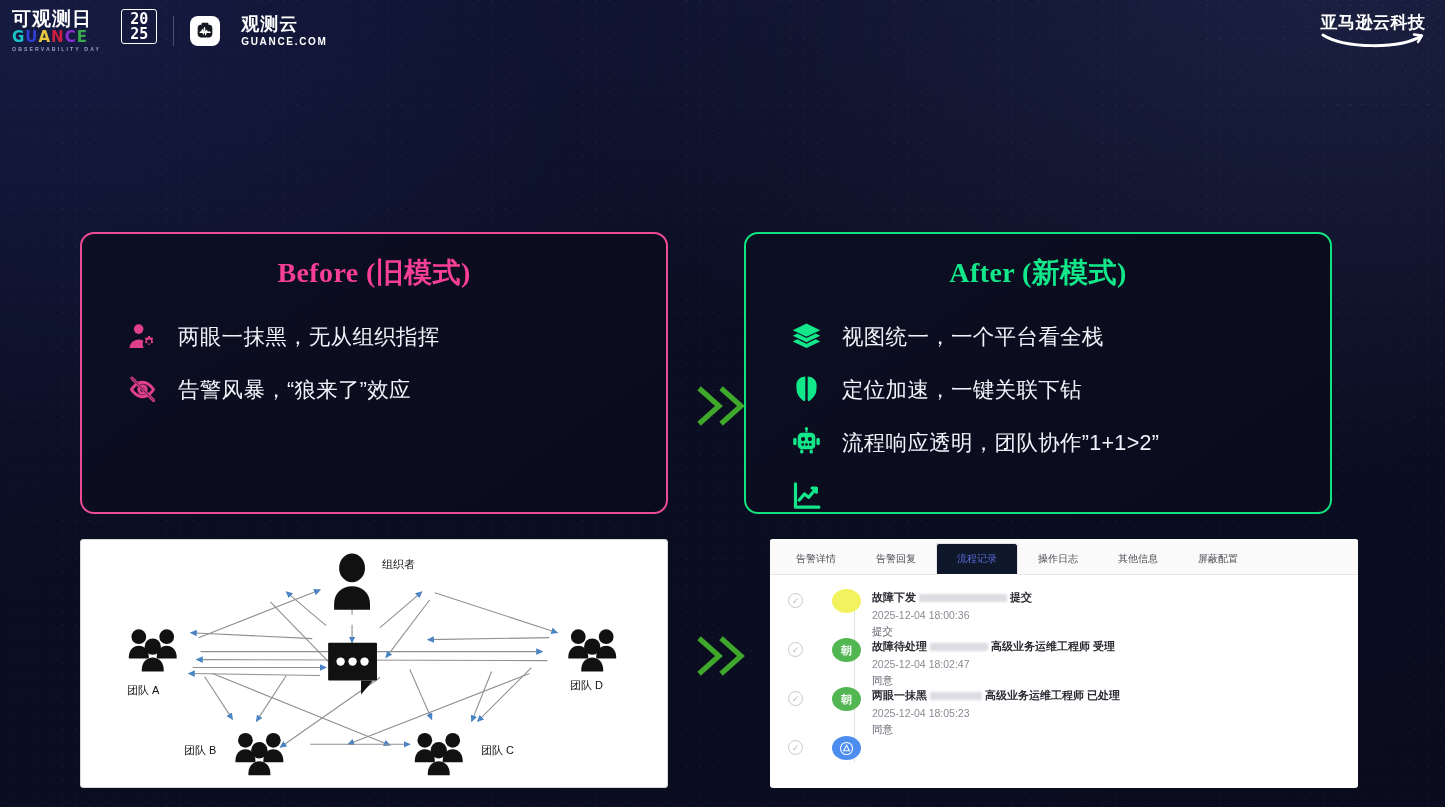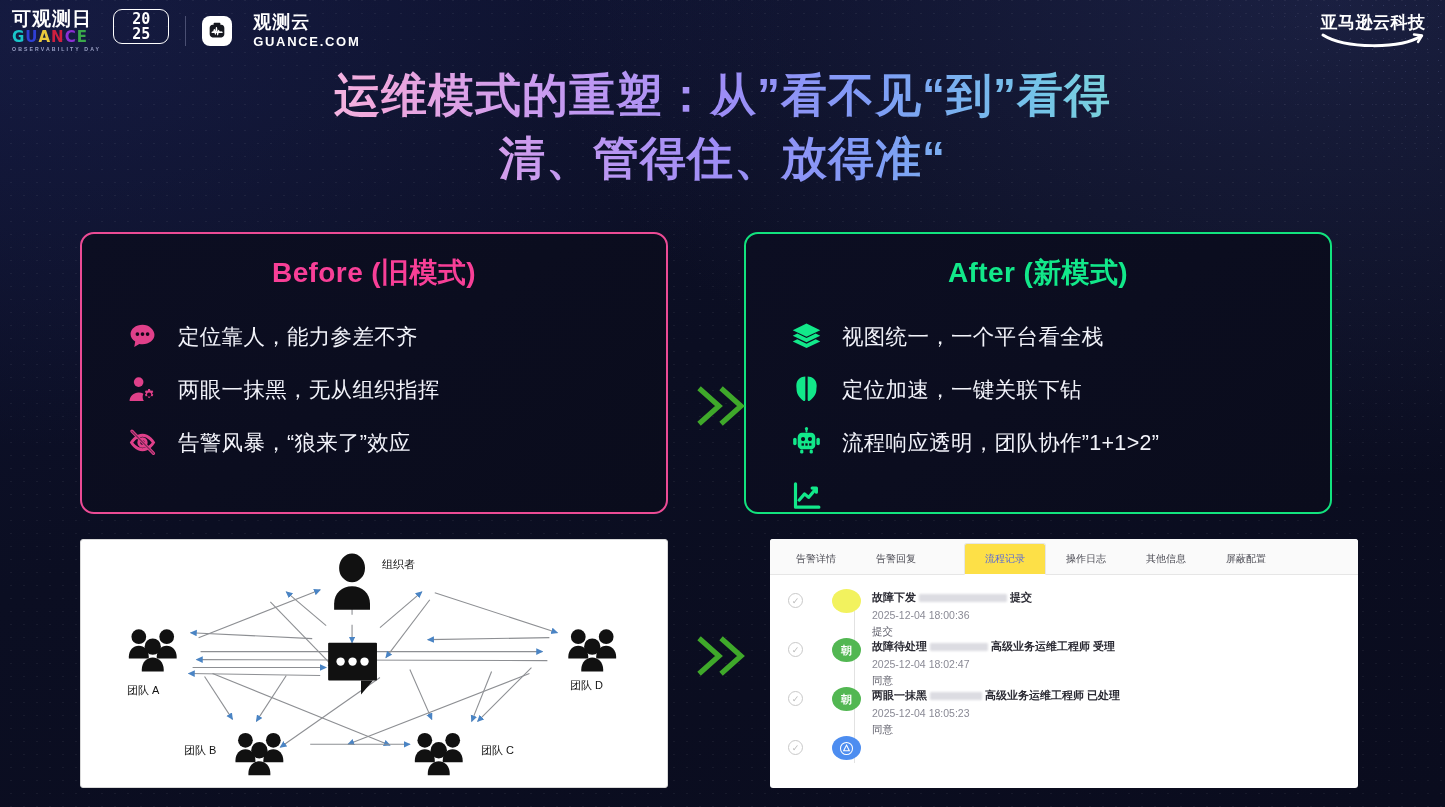--- a/index.html
+++ b/index.html
@@ -23,41 +23,41 @@
     background-size:11px 11px;
     -webkit-mask-image:linear-gradient(225deg,rgba(0,0,0,.85),transparent 72%);
     mask-image:linear-gradient(225deg,rgba(0,0,0,.85),transparent 72%);
     pointer-events:none;
   }
 
   
   .hdr{ position:absolute; top:0; left:0; right:0; height:62px; }
 
   .logo-left{ position:absolute; left:12px; top:9px; display:flex; align-items:center; gap:10px; }
-  .kgc{ display:flex; align-items:flex-start; gap:12px; }
+  .kgc{ display:flex; align-items:flex-start; gap:20px; }
   .kgc-stack{ display:flex; flex-direction:column; gap:2px; }
   .kgc-cn{ font-size:19px; font-weight:700; color:#fff; letter-spacing:1px; line-height:1; }
   .kgc-g{ display:flex; gap:1px; }
   .kgc-g span{
     font-size:15px; font-weight:900; line-height:1; font-family:"DejaVu Sans",sans-serif;
   }
   .kgc-sub{ font-size:5.2px; color:#9aa0c4; letter-spacing:2.1px; font-weight:700; line-height:1; }
   .yr{
-    border:1.6px solid #fff; border-radius:9px; padding:2px 18px;
+    border:1.6px solid #fff; border-radius:3px; padding:2px 8px;
     font-size:15px; font-weight:800; color:#fff; line-height:0.98; text-align:center;
     font-family:"DejaVu Sans Mono",monospace; letter-spacing:0px;
   }
   .divider-v{ width:1px; height:30px; background:#4a4f72; margin:0 6px; }
   .gc{ display:flex; align-items:center; gap:21px; }
   .gc-mark{
     width:30px; height:30px; border-radius:8px; background:#fff;
     display:flex; align-items:center; justify-content:center;
   }
   .gc-txt-cn{ font-size:18px; font-weight:700; color:#fff; line-height:1; letter-spacing:1px; }
-  .gc-txt-en{ font-size:13px; font-weight:700; color:#fff; letter-spacing:1.7px; margin-top:3px; }
+  .gc-txt-en{ font-size:10px; font-weight:700; color:#fff; letter-spacing:1.7px; margin-top:3px; }
 
   .logo-right{ position:absolute; right:16px; top:14px; text-align:center; }
   .aws-cn{ font-size:17px; font-weight:700; color:#fff; letter-spacing:.5px; line-height:1; }
 
   
   .title{
     position:absolute; top:64px; left:0; right:0; text-align:center;
     font-size:46px; font-weight:700; line-height:1.38;
     letter-spacing:1px;
     background:linear-gradient(90deg,#ffffff 0%,#fdd9ee 14%,#f0a8dd 26%,#c79af0 38%,#9d8df6 50%,#7f9bf6 60%,#74c4e8 72%,#7fe0cd 82%,#b9e7e2 94%);
@@ -69,21 +69,21 @@
   .title .l2{ display:block; }
 
   
   .card{
     position:absolute; width:588px; height:282px; border-radius:14px;
     background:linear-gradient(145deg,#0c0e22 0%,#0a0c1c 100%);
   }
   .card-before{ left:80px; top:232px; border:2px solid #ec4b95; }
   .card-after { left:744px; top:232px; border:2px solid #12e37e; }
   .card-title{
-    text-align:center; font-size:28px; font-weight:800; margin-top:20px; letter-spacing:.4px;
+    text-align:center; font-size:28px; font-weight:800; margin-top:20px; letter-spacing:.4px;font-family:Liberation Serif, serif;
   }
   .card-before .card-title{ color:#f83f97; }
   .card-after  .card-title{ color:#12e88a; }
 
   .rows{ margin-top:18px; padding:0 0 0 44px; }
   .row{ display:flex; align-items:center; height:53px; }
   .row-ic{ width:52px; flex:0 0 52px; display:flex; align-items:center; justify-content:flex-start; }
   .row-tx{ font-size:21.5px; color:#f2f3fa; font-weight:500; letter-spacing:.3px; }
 
   
@@ -112,22 +112,22 @@
   .tabs{
     display:flex; height:36px; background:#fafafa;
     border-bottom:1px solid #e6e6e6; padding-left:6px; align-items:flex-end;
   }
   .tab{
     font-size:10px; color:#4c4c55; padding:0 20px; height:30px;
     display:flex; align-items:center; font-weight:500; white-space:nowrap;
     filter:blur(.35px);
   }
   .tab.active{
-    color:#5b6bd6; background:#fde047; border:1px solid #e6e6e6; border-bottom:1px solid #fff;
-    border-radius:3px 3px 0 0; margin-bottom:-1px; height:32px;margin-left:28px;
+    color:#5b6bd6; background:#0f172a; border:1px solid #e6e6e6; border-bottom:1px solid #fff;
+    border-radius:3px 3px 0 0; margin-bottom:-1px; height:32px;
   }
   .timeline{ position:relative; padding:15px 0 0 62px; }
   .tl-line{ position:absolute; left:84px; top:36px; width:1px; height:152px; background:#e2e2e2; }
   .tl-item{ display:flex; align-items:flex-start; height:49px; position:relative; }
   .tl-check{
     position:absolute; left:-44px; top:3px; width:15px; height:15px; border-radius:50%;
     border:1px solid #c9c9c9; color:#b9b9b9; font-size:9px;
     display:flex; align-items:center; justify-content:center; background:#fff;
   }
   .tl-av{
@@ -190,41 +190,26 @@
 
     <div class="logo-right">
       <div class="aws-cn">亚马逊云科技</div>
       <svg width="112" height="18" viewBox="0 0 112 18" style="margin-top:1px">
         <path d="M6 3 C28 17, 84 17, 104 4" fill="none" stroke="#fff" stroke-width="3" stroke-linecap="round"></path>
         <path d="M97 2.5 L105 3.5 L101 10" fill="none" stroke="#fff" stroke-width="2.4" stroke-linecap="round" stroke-linejoin="round"></path>
       </svg>
     </div>
   </div>
 
-  <div class="title">
-    <span>运维模式的重塑：从”看不见“到”看得</span>
-    <span class="l2">清、管得住、放得准“</span>
-  </div>
 
   <div class="card card-before">
     <div class="card-title">Before (旧模式)</div>
     <div class="rows">
 
 
-      <div class="row">
-        <div class="row-ic">
-          <svg width="33" height="33" viewBox="0 0 24 24" fill="#e0408a" aria-hidden="true">
-            <path d="M12 3.4c-4.8 0-8.7 3-8.7 6.8 0 2.2 1.3 4.2 3.4 5.5l-.7 3.9 3.7-2.2c.7.1 1.5.2 2.3.2 4.8 0 8.7-3 8.7-6.8S16.8 3.4 12 3.4z"></path>
-            <circle cx="8.3" cy="10.2" r="1.35" fill="#14061a"></circle>
-            <circle cx="12" cy="10.2" r="1.35" fill="#14061a"></circle>
-            <circle cx="15.7" cy="10.2" r="1.35" fill="#14061a"></circle>
-          </svg>
-        </div>
-        <div class="row-tx">定位靠人，能力参差不齐</div>
-      </div>
 
       <div class="row">
         <div class="row-ic">
           <svg width="33" height="33" viewBox="0 0 24 24" fill="#e0408a" aria-hidden="true">
             <circle cx="9.2" cy="6.6" r="3.5"></circle>
             <path d="M2.6 20.4c0-3.7 3-6.3 6.6-6.3 1.3 0 2.5.3 3.5.9-.4.7-.6 1.6-.6 2.5 0 1.1.3 2.1.9 2.9H2.6z"></path>
             <path d="M17.4 11.6l.45 1.35 1.4-.25.6 1.05-.95 1.05.95 1.05-.6 1.05-1.4-.25-.45 1.35h-1.2l-.45-1.35-1.4.25-.6-1.05.95-1.05-.95-1.05.6-1.05 1.4.25.45-1.35z"></path>
             <circle cx="16.8" cy="15.8" r="1.55" fill="#14061a"></circle>
           </svg>
         </div>

